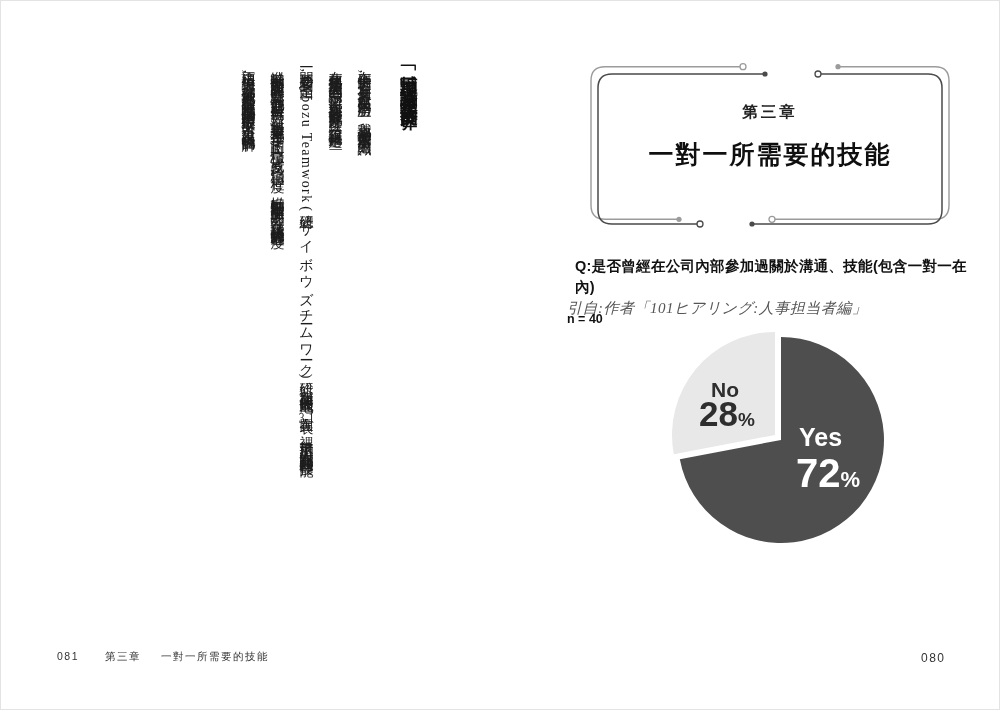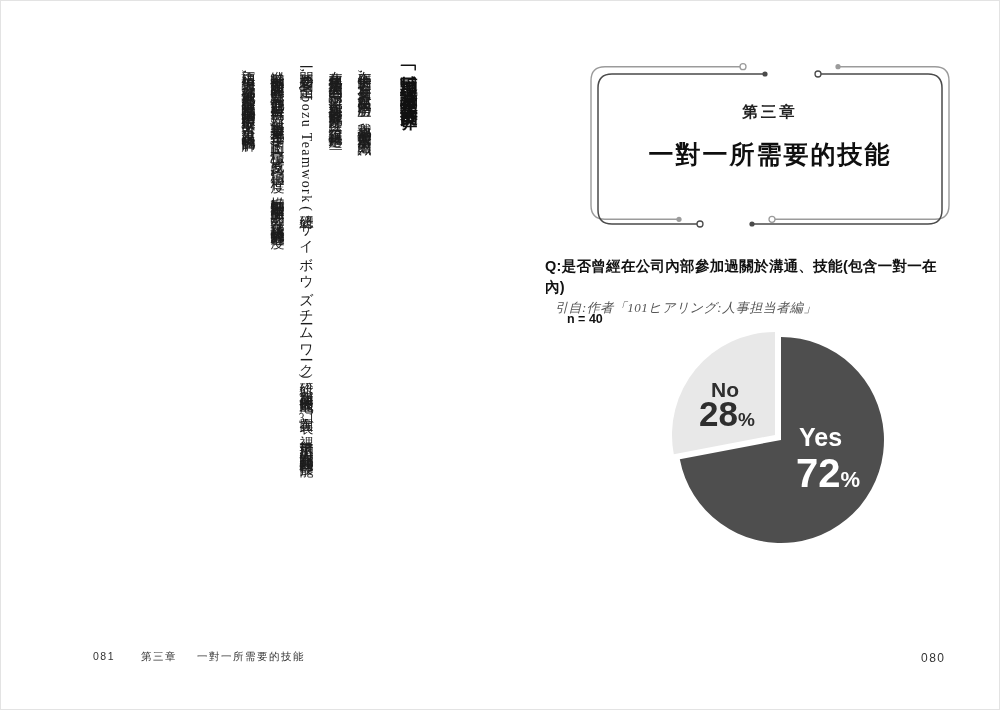--- a/index.html
+++ b/index.html
@@ -21,44 +21,44 @@
   }
   .vtext p{
     margin:0;text-indent:15px;
     font-family:"Liberation Serif","DejaVu Serif",serif;
     font-size:14px;line-height:29px;letter-spacing:1.4px;color:#1c1c1c;
   }
   .tcy{text-combine-upright:all;-webkit-text-combine:horizontal;}
 
   .footer-left{
     position:absolute;left:56px;top:649px;font-size:10.5px;color:#333;
-    letter-spacing:1.5px;white-space:nowrap;margin-left:36px;
+    letter-spacing:1.5px;white-space:nowrap;
   }
   .footer-left .fchap{margin-left:26px;}
   .footer-left .ftitle{margin-left:20px;}
 
   
   .frame-svg{position:absolute;left:580px;top:55px;}
   .ch-label{
     position:absolute;left:580px;top:101px;width:378px;text-align:center;
     font-size:15.5px;font-weight:600;letter-spacing:3px;color:#222;
   }
   .ch-title{
     position:absolute;left:580px;top:137px;width:378px;text-align:center;
     font-size:25px;font-weight:700;letter-spacing:2px;color:#0f0f0f;
   }
 
   .qblock{
-    position:absolute;left:544px;top:255px;width:410px;
+    position:absolute;left:574px;top:255px;width:410px;
     font-weight:700;font-size:14.5px;line-height:21px;letter-spacing:0.3px;color:#111;
   }
   .cite{
-    position:absolute;left:554px;top:298px;
+    position:absolute;left:566px;top:298px;
     font-family:"Liberation Serif","DejaVu Serif",serif;font-style:italic;
-    font-size:13px;letter-spacing:0.5px;color:#555;
+    font-size:15px;letter-spacing:0.5px;color:#555;
   }
   .nsize{
     position:absolute;left:566px;top:311px;
     font-weight:700;font-size:12.5px;color:#111;text-align:center;
   }
 
   .pie-svg{position:absolute;left:653px;top:320px;}
   .pie-label-dark{font-weight:700;fill:#2e2e2e;font-family:"Liberation Sans","DejaVu Sans",sans-serif;}
   .pie-label-light{font-weight:700;fill:#ffffff;font-family:"Liberation Sans","DejaVu Sans",sans-serif;}
 

